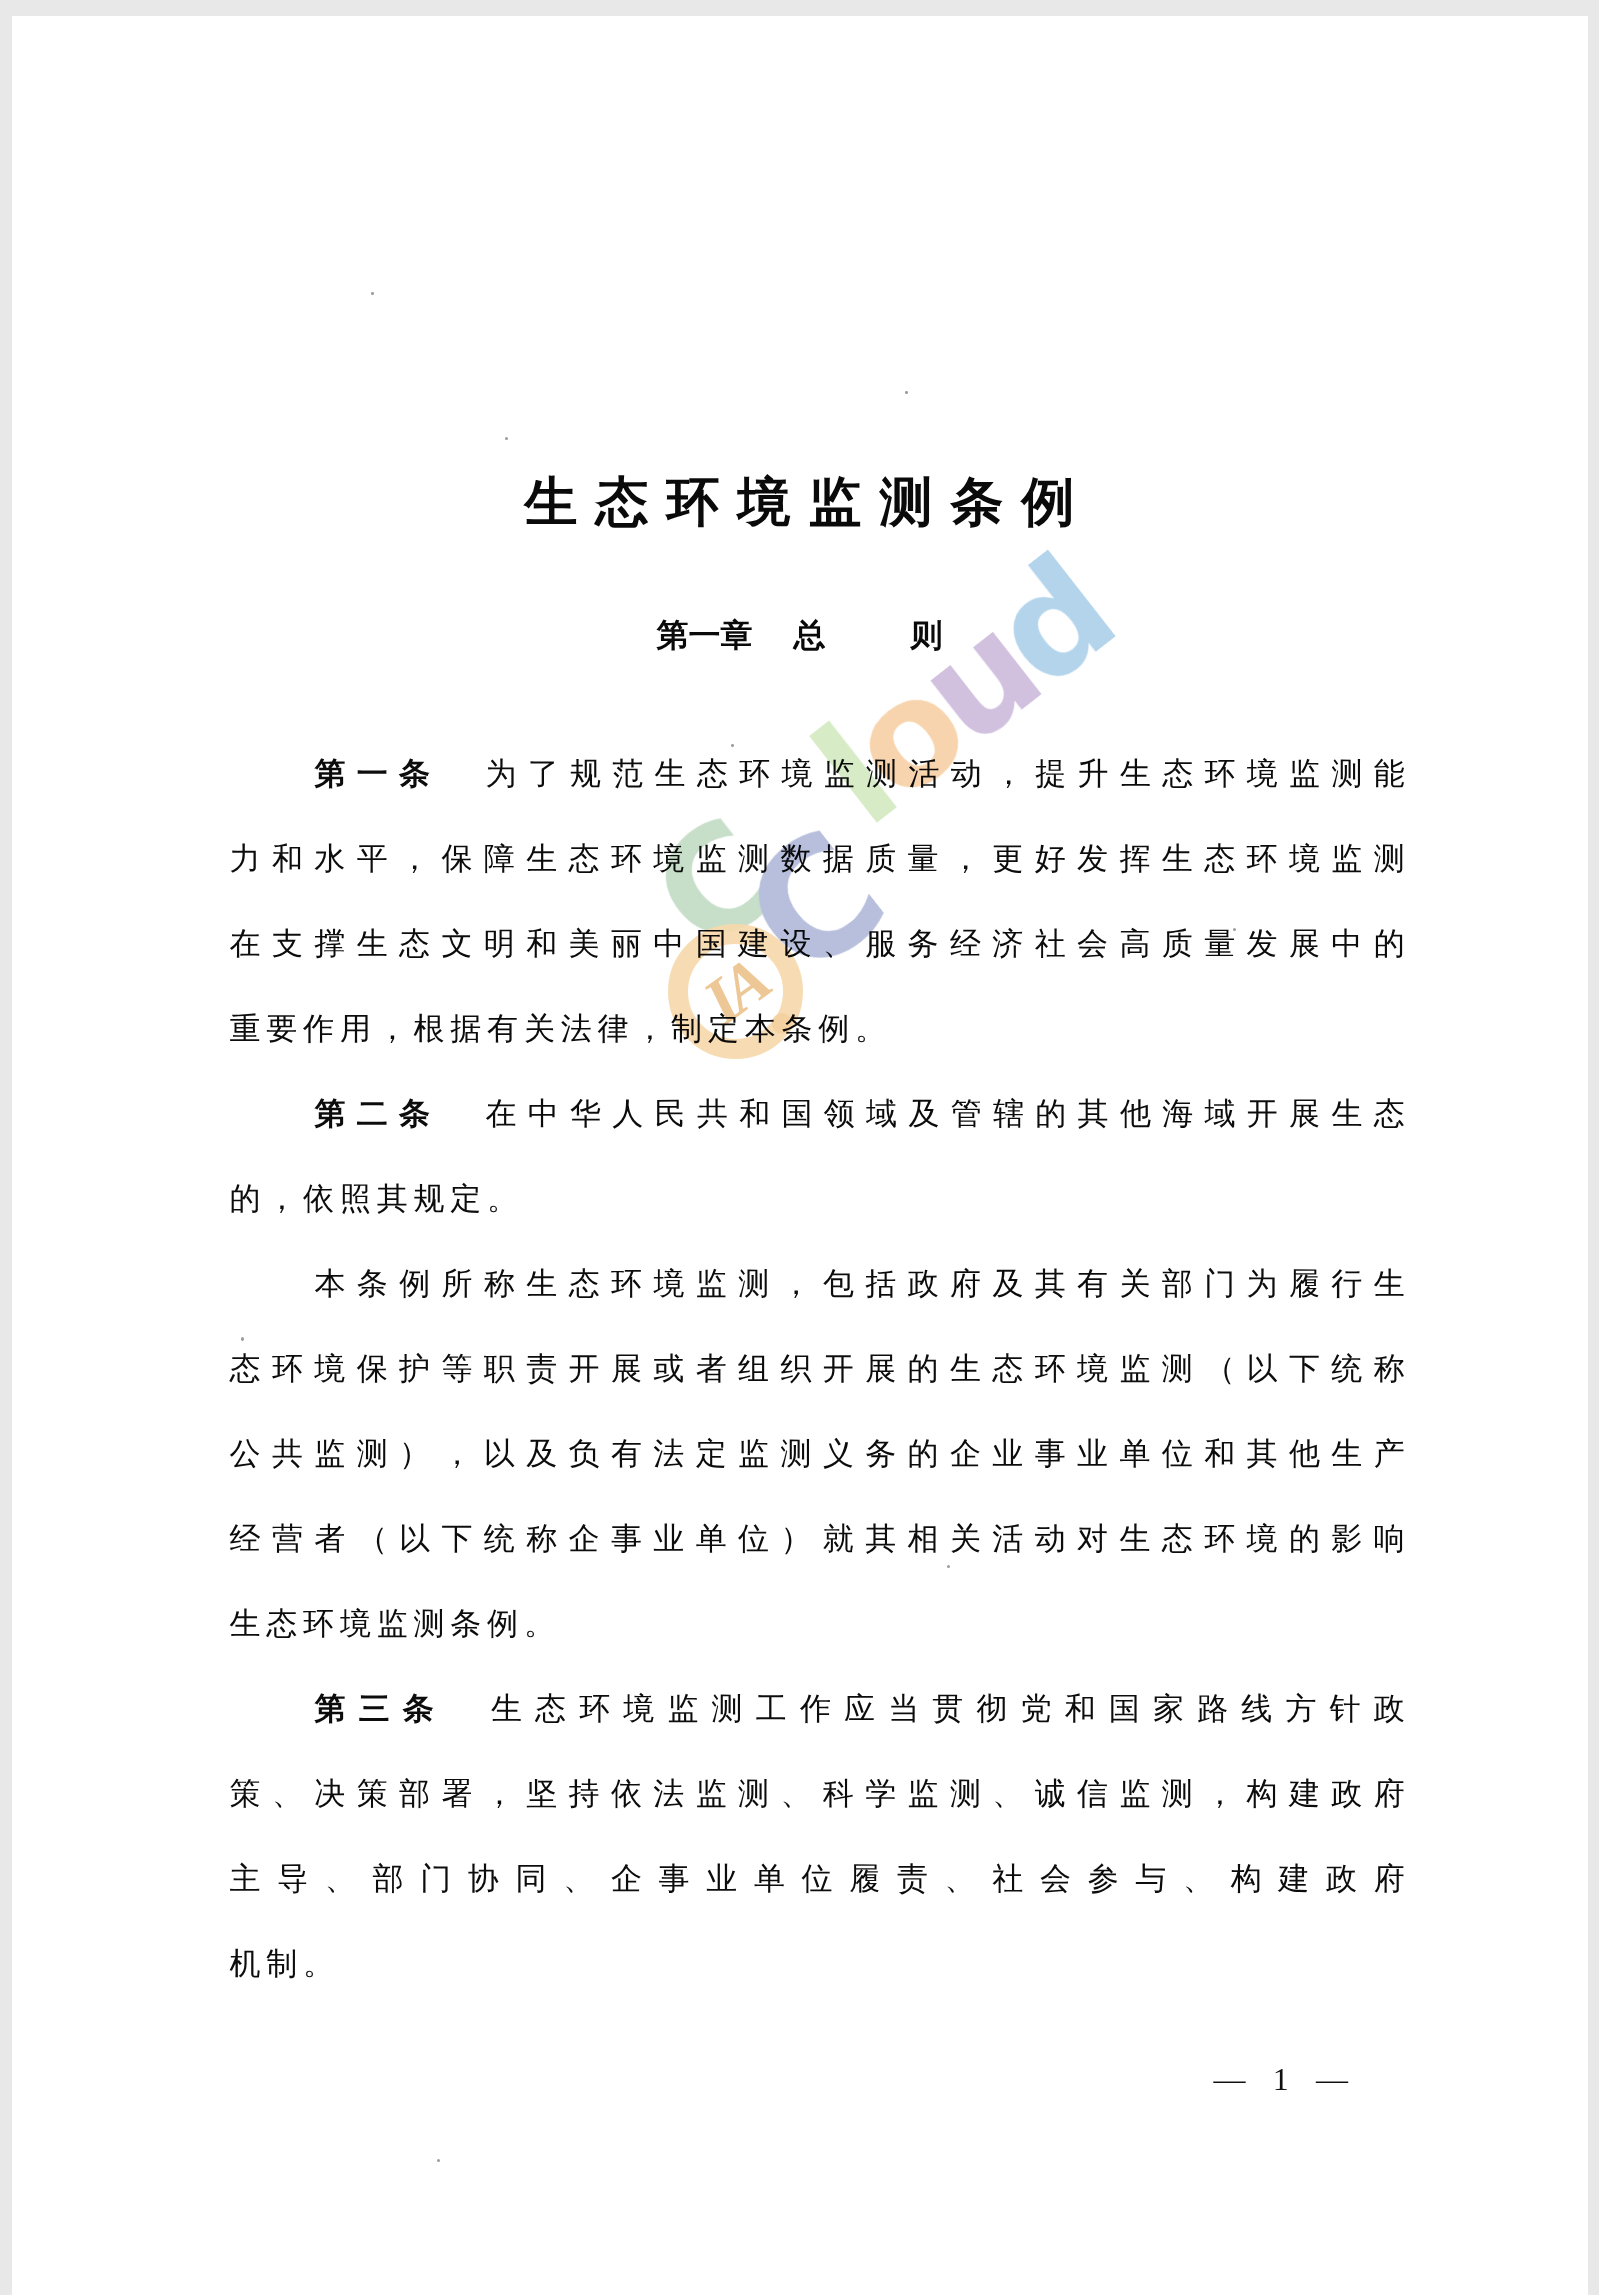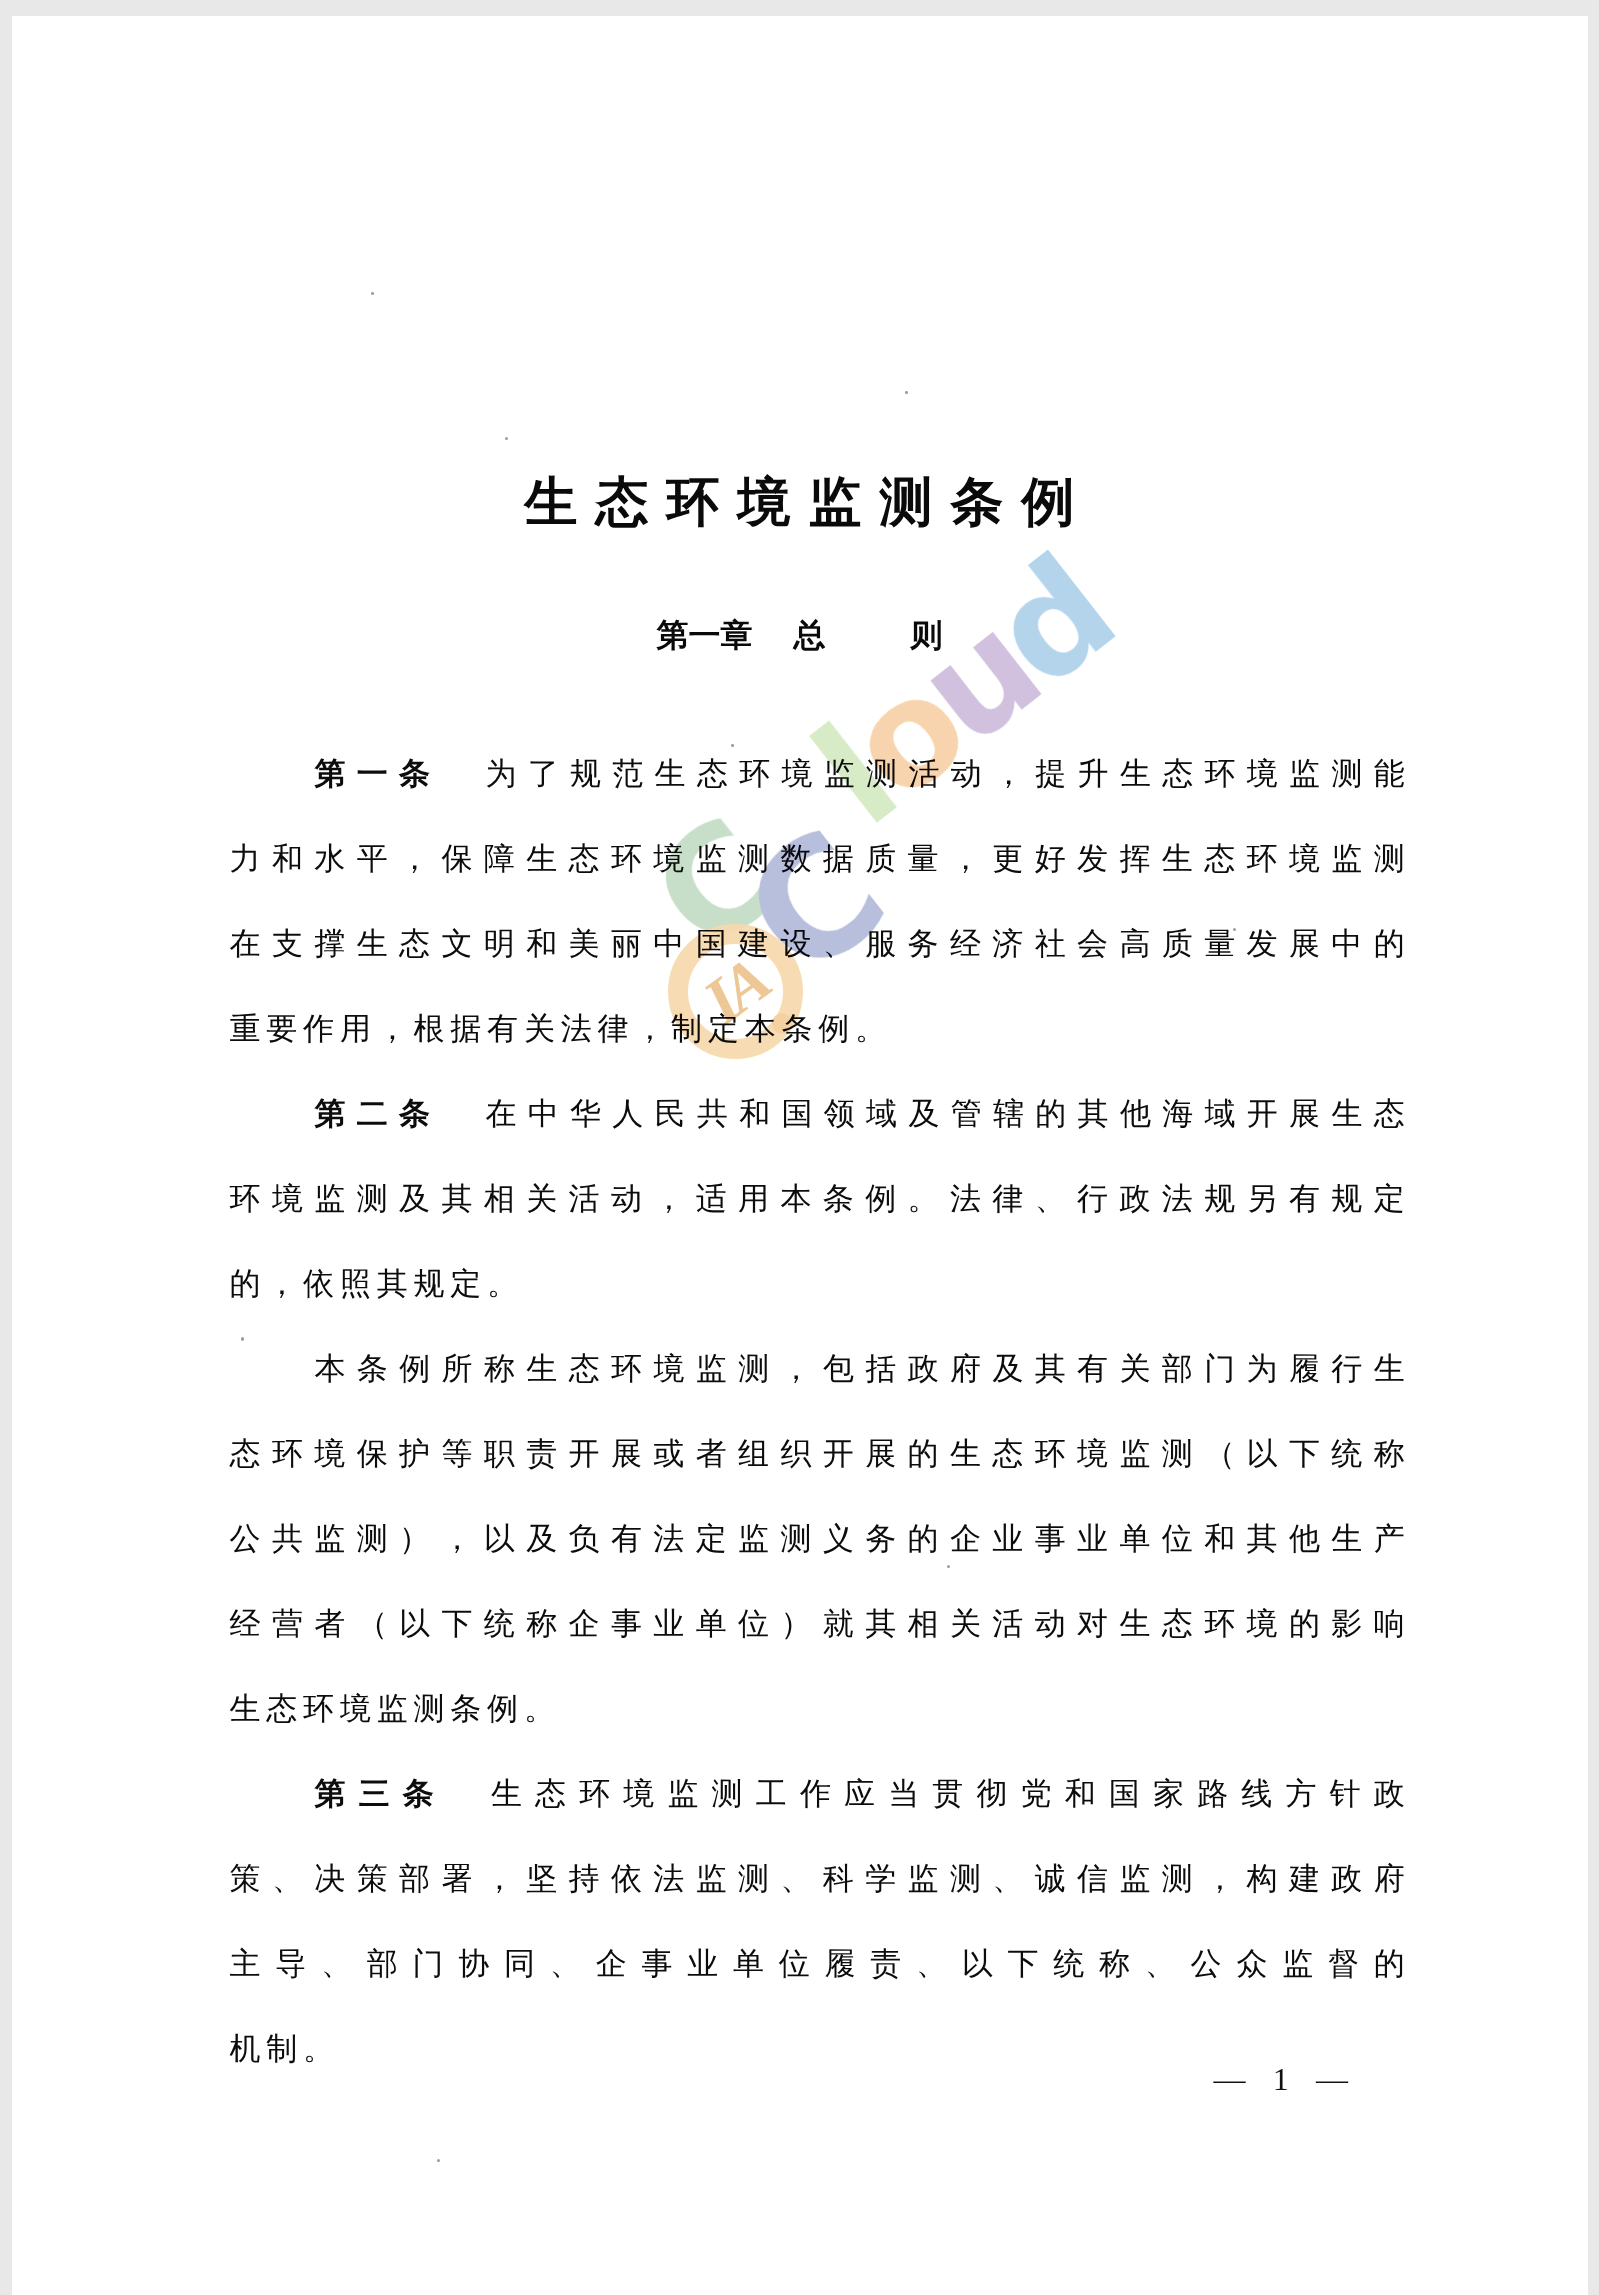--- a/index.html
+++ b/index.html
@@ -129,30 +129,29 @@
   <div class="chapter">
     <span>第一章</span><span class="ch-w1">总</span><span class="ch-w2">则</span>
   </div>
 
   <div class="body-text">
     <div class="bl indent"><span class="art">第一条</span><span>为了规范生态环境监测活动，提升生态环境监测能</span></div>
     <div class="bl"><span class="art"></span><span>力和水平，保障生态环境监测数据质量，更好发挥生态环境监测</span></div>
     <div class="bl"><span class="art"></span><span>在支撑生态文明和美丽中国建设、服务经济社会高质量发展中的</span></div>
     <div class="bl short"><span class="art"></span><span>重要作用，根据有关法律，制定本条例。</span></div>
     <div class="bl indent"><span class="art">第二条</span><span>在中华人民共和国领域及管辖的其他海域开展生态</span></div>
-    <div class="bl"><span class="art"></span><span>环境监测及其相关活动，适用本条例。法律、行政法规另有规定</span></div>
     <div class="bl short"><span class="art"></span><span>的，依照其规定。</span></div>
     <div class="bl indent"><span class="art"></span><span>本条例所称生态环境监测，包括政府及其有关部门为履行生</span></div>
     <div class="bl"><span class="art"></span><span>态环境保护等职责开展或者组织开展的生态环境监测（以下统称</span></div>
     <div class="bl"><span class="art"></span><span>公共监测），以及负有法定监测义务的企业事业单位和其他生产</span></div>
     <div class="bl"><span class="art"></span><span>经营者（以下统称企事业单位）就其相关活动对生态环境的影响</span></div>
     <div class="bl short"><span class="art"></span><span>生态环境监测条例。</span></div>
     <div class="bl indent"><span class="art">第三条</span><span>生态环境监测工作应当贯彻党和国家路线方针政</span></div>
     <div class="bl"><span class="art"></span><span>策、决策部署，坚持依法监测、科学监测、诚信监测，构建政府</span></div>
-    <div class="bl"><span class="art"></span><span>主导、部门协同、企事业单位履责、以下统称、公众监督的</span></div>
+    <div class="bl"><span class="art"></span><span>主导、部门协同、企事业单位履责、社会参与、构建政府</span></div>
     <div class="bl short"><span class="art"></span><span>机制。</span></div>
   </div>
 
   <div class="pageno">— 1 —</div>
 
   <div class="watermark">
     <div class="wm-word"><span class="wm-c1">C</span><span class="wm-c2">C</span><span class="wm-l">l</span><span class="wm-o">o</span><span class="wm-u">u</span><span class="wm-d">d</span></div>
     <div class="wm-badge">
       <span class="wm-ia">IA</span>
     </div>

